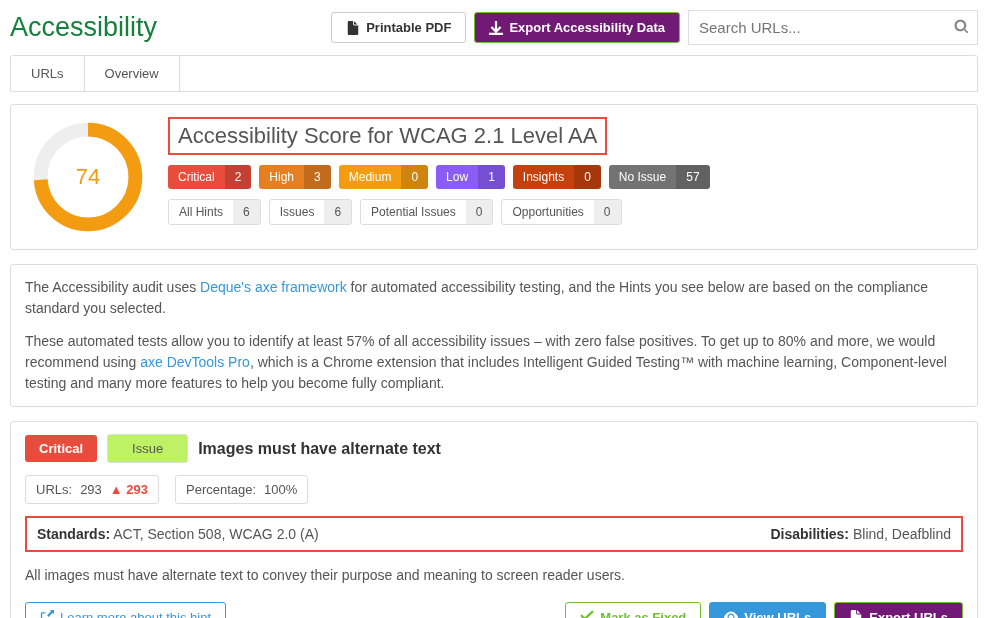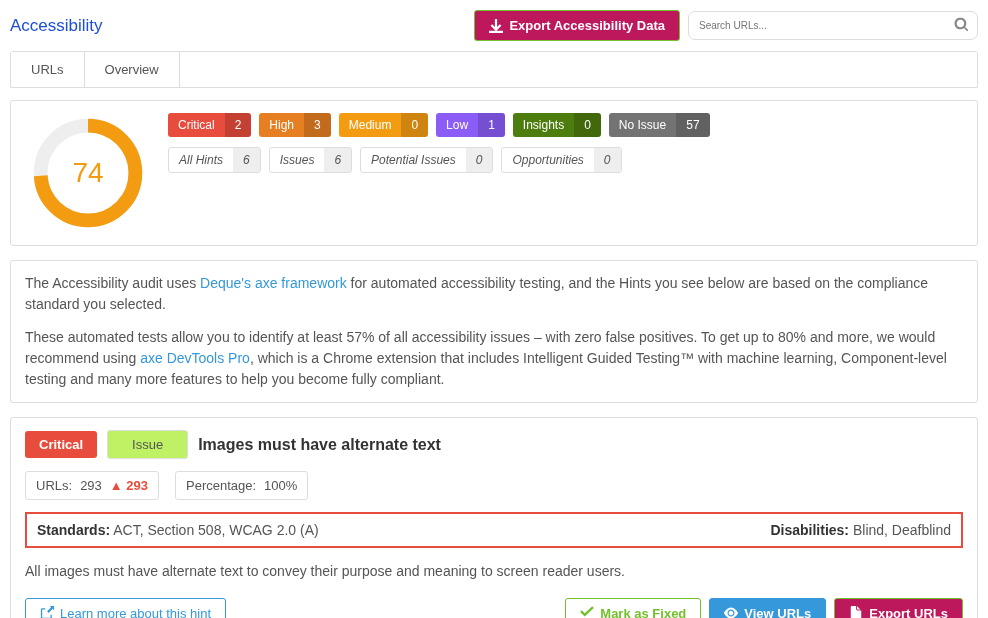--- a/index.html
+++ b/index.html
@@ -1,52 +1,52 @@
 <!DOCTYPE html>
 <html><head>
   <meta charset="utf-8">
   <style>
     * { box-sizing: border-box; margin: 0; padding: 0; }
     body { font-family: -apple-system, "Helvetica Neue", Arial, sans-serif; font-size: 14px; color: #333; background: #fff; width: 988px; padding: 10px; }
     
     .header-row { display: flex; align-items: center; margin-bottom: 10px; gap: 8px; }
-    .page-title { font-size: 17px; font-weight: 400; color: #1d4ed8; flex-shrink: 0; margin-right: auto; }
+    .page-title { font-size: 27px; font-weight: 400; color: #15803d; flex-shrink: 0; margin-right: auto; }
     .btn { display: inline-flex; align-items: center; gap: 6px; border: 1px solid #ccc; background: #fff; padding: 7px 14px; border-radius: 3px; cursor: pointer; font-size: 13px; font-weight: 600; color: #333; }
-    .btn-green { background: #be185d; border-color: #72c02c; color: #fff; }
+    .btn-green { background: #701a75; border-color: #72c02c; color: #fff; }
     .btn-blue { background: #3498db; border-color: #3498db; color: #fff; }
     .btn-outline-green { border-color: #72c02c; color: #72c02c; background: #fff; }
     .btn-outline-blue { border-color: #3498db; color: #3498db; background: #fff; font-weight: 400; }
     .search-wrap { position: relative; flex: 1; max-width: 290px; }
-    .search-input { width: 100%; border: 1px solid #ddd; padding: 8px 30px 8px 10px; border-radius: 7px; font-size: 10px; }
+    .search-input { width: 100%; border: 1px solid #ddd; padding: 8px 30px 8px 10px; border-radius: 0; font-size: 15px; }
     .search-icon { position: absolute; right: 10px; top: 50%; transform: translateY(-50%); color: #888; }
     
     .tabs { display: flex; border: 1px solid #ddd; border-radius: 3px 3px 0 0; overflow: hidden; margin-bottom: 12px; }
     .tab { padding: 10px 20px; border-right: 1px solid #ddd; cursor: pointer; font-size: 13px; color: #555; background: #fff; }
     .tab.active { background: #fff; font-weight: 400; }
     .tabs-fill { flex: 1; background: #fff; }
     
     .card { border: 1px solid #ddd; border-radius: 3px; padding: 12px 14px; margin-bottom: 14px; background: #fff; }
     
     .score-card { display: flex; gap: 20px; align-items: flex-start; }
     .donut-wrap { position: relative; width: 110px; height: 110px; flex-shrink: 0; margin: 5px 5px 5px 8px; }
-    .donut-score { position: absolute; inset: 0; display: flex; align-items: center; justify-content: center; font-size: 28px; color: #f39c12; font-weight: 400; }
+    .donut-score { position: absolute; inset: 0; display: flex; align-items: center; justify-content: center; font-size: 22px; color: #f39c12; font-weight: 400; }
     .score-body { flex: 1; }
     .score-title { font-size: 22px; font-weight: 400; color: #555; border: 2px solid #e74c3c; padding: 4px 8px; display: inline-block; margin-bottom: 10px; }
     
     .pill-row { display: flex; flex-wrap: wrap; gap: 8px; margin-bottom: 10px; }
     .pill { display: inline-flex; align-items: stretch; border-radius: 3px; overflow: hidden; font-size: 12px; color: #fff; cursor: pointer; }
     .pill-label { padding: 5px 10px; }
     .pill-count { padding: 5px 10px; background: rgba(0,0,0,0.15); }
     .pill-critical { background: #e74c3c; }
     .pill-high { background: #e67e22; }
     .pill-medium { background: #f39c12; }
     .pill-low { background: #8b5cf6; }
-    .pill-insights { background: #4d7c0f; }
+    .pill-insights { background: #c2410c; }
     .pill-noissue { background: #737373; }
-    .pill-grey { background: #fff; color: #555; border: 1px solid #ddd; font-style: italic; }
+    .pill-grey { background: #fff; color: #555; border: 1px solid #ddd; }
     .pill-grey .pill-count { background: #eee; color: #555; }
     
     .info-card p { margin-bottom: 12px; line-height: 1.5; color: #555; font-size: 14px; }
     .info-card p:last-child { margin-bottom: 0; }
     .link { color: #3498db; cursor: pointer; }
     
     .issue-header { display: flex; align-items: center; gap: 10px; margin-bottom: 12px; }
     .badge-critical { background: #e74c3c; color: #fff; padding: 6px 14px; border-radius: 3px; font-size: 13px; font-weight: 600; }
     .badge-type { background: #bef264; border: 1px solid #ddd; padding: 6px 24px; border-radius: 3px; font-size: 13px; color: #555; }
     .issue-title { font-size: 16px; font-weight: 600; color: #333; }
@@ -63,20 +63,26 @@
     .issue-footer { display: flex; gap: 8px; }
     .issue-footer .spacer { flex: 1; }
     
     svg.ico { width: 14px; height: 14px; }
   </style>
 </head>
 <body>
 
 <div class="header-row">
   <div class="page-title">Accessibility</div>
+  <button class="btn">
+    <svg class="ico" viewBox="0 0 384 512">
+        <path fill="currentColor" d="M224 0v128h128L224 0zM192 0H48C21.5 0 0 21.5 0 48v416c0 26.5 21.5 48 48 48h288c26.5 0 48-21.5 48-48V160H240c-26.5 0-48-21.5-48-48V0z"></path>
+      </svg>
+    <span>Printable PDF</span>
+  </button>
   <button class="btn btn-green">
     <svg class="ico" viewBox="0 0 512 512">
         <path fill="currentColor" d="M216 0h80v292l100-100 56 56L256 444 60 248l56-56 100 100V0zM0 432h512v80H0v-80z"></path>
       </svg>
     <span>Export Accessibility Data</span>
   </button>
   <div class="search-wrap">
     <input class="search-input" placeholder="Search URLs..." style="">
     <span class="search-icon">
       <svg class="ico" viewBox="0 0 512 512">
@@ -94,20 +100,21 @@
 
 <div class="card score-card">
   <div class="donut-wrap">
     <svg viewBox="0 0 36 36" width="110" height="110">
       <circle cx="18" cy="18" r="15.5" fill="none" stroke="#eee" stroke-width="4.5"></circle>
       <circle cx="18" cy="18" r="15.5" fill="none" stroke="#f39c12" stroke-width="4.5" stroke-dasharray="72 100" stroke-dashoffset="0" transform="rotate(-90 18 18)" stroke-linecap="butt"></circle>
     </svg>
     <div class="donut-score">74</div>
   </div>
   <div class="score-body">
+    <div class="score-title">Accessibility Score for WCAG 2.1 Level AA</div>
     <div class="pill-row">
       <div class="pill pill-critical">
           <span class="pill-label">Critical</span>
           <span class="pill-count">2</span>
         </div>
       <div class="pill pill-high">
           <span class="pill-label">High</span>
           <span class="pill-count">3</span>
         </div>
       <div class="pill pill-medium">

